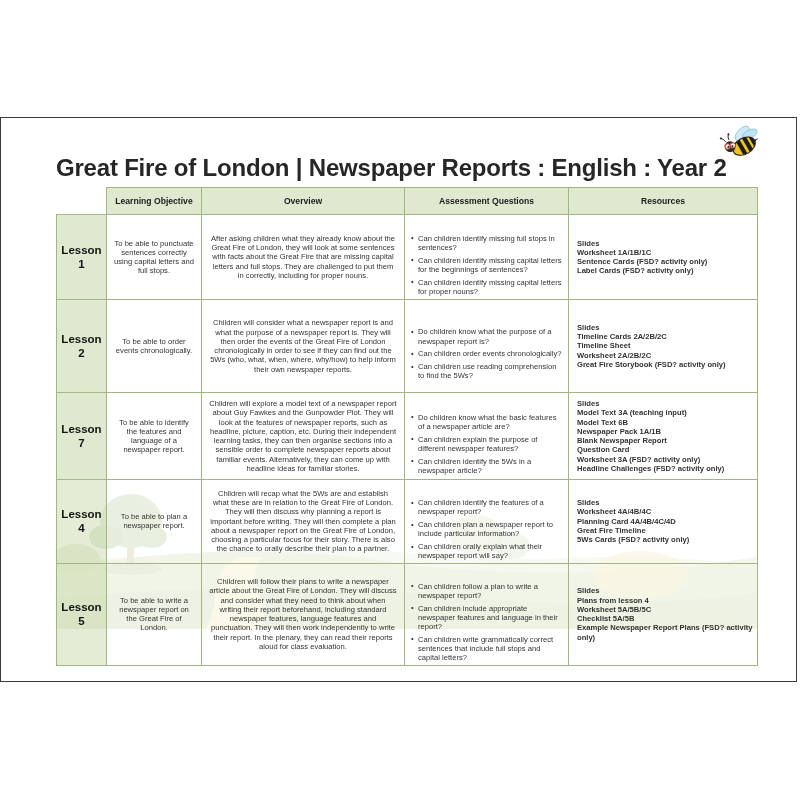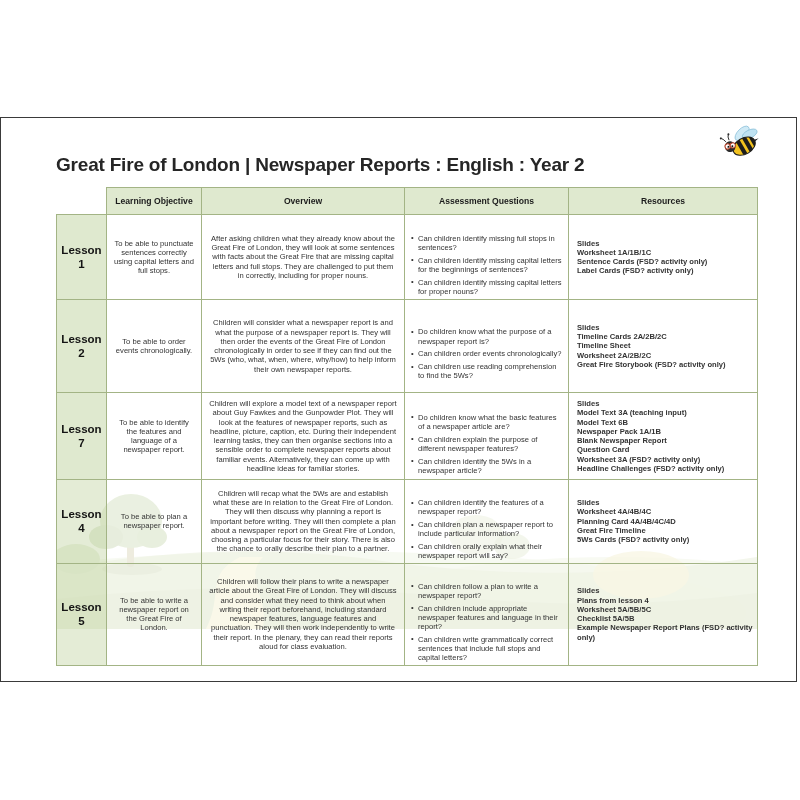--- a/index.html
+++ b/index.html
@@ -7,21 +7,21 @@
     width:800px;height:800px;background:#ffffff;position:relative;
     font-family:"Liberation Sans", sans-serif;color:#333;
     -webkit-font-smoothing:antialiased;
   }
   .page{
     position:absolute;left:0;top:117px;width:795px;height:563px;
     border:1.5px solid #3a3a3a;background:#fff;overflow:hidden;
   }
   .title{
     position:absolute;left:55px;top:36px;margin:0;
-    font-size:19px;font-weight:bold;color:#262626;letter-spacing:-0.2px;white-space:nowrap;
+    font-size:24px;font-weight:bold;color:#262626;letter-spacing:-0.2px;white-space:nowrap;
   }
   .logo{position:absolute;left:618px;top:6px;width:150px;height:62px;}
   .logo .bee-svg{position:absolute;right:4px;top:0;}
   .logo .logo-text{position:absolute;left:6px;top:30px;font-size:27px;letter-spacing:-0.6px;white-space:nowrap;}
   .logo-plan{color:#4d4d4d;font-weight:normal;}
   .logo-bee{color:#141414;font-weight:bold;}
 
   .landscape{position:absolute;left:55px;top:345px;z-index:0;}
 
   table.plan-table{

